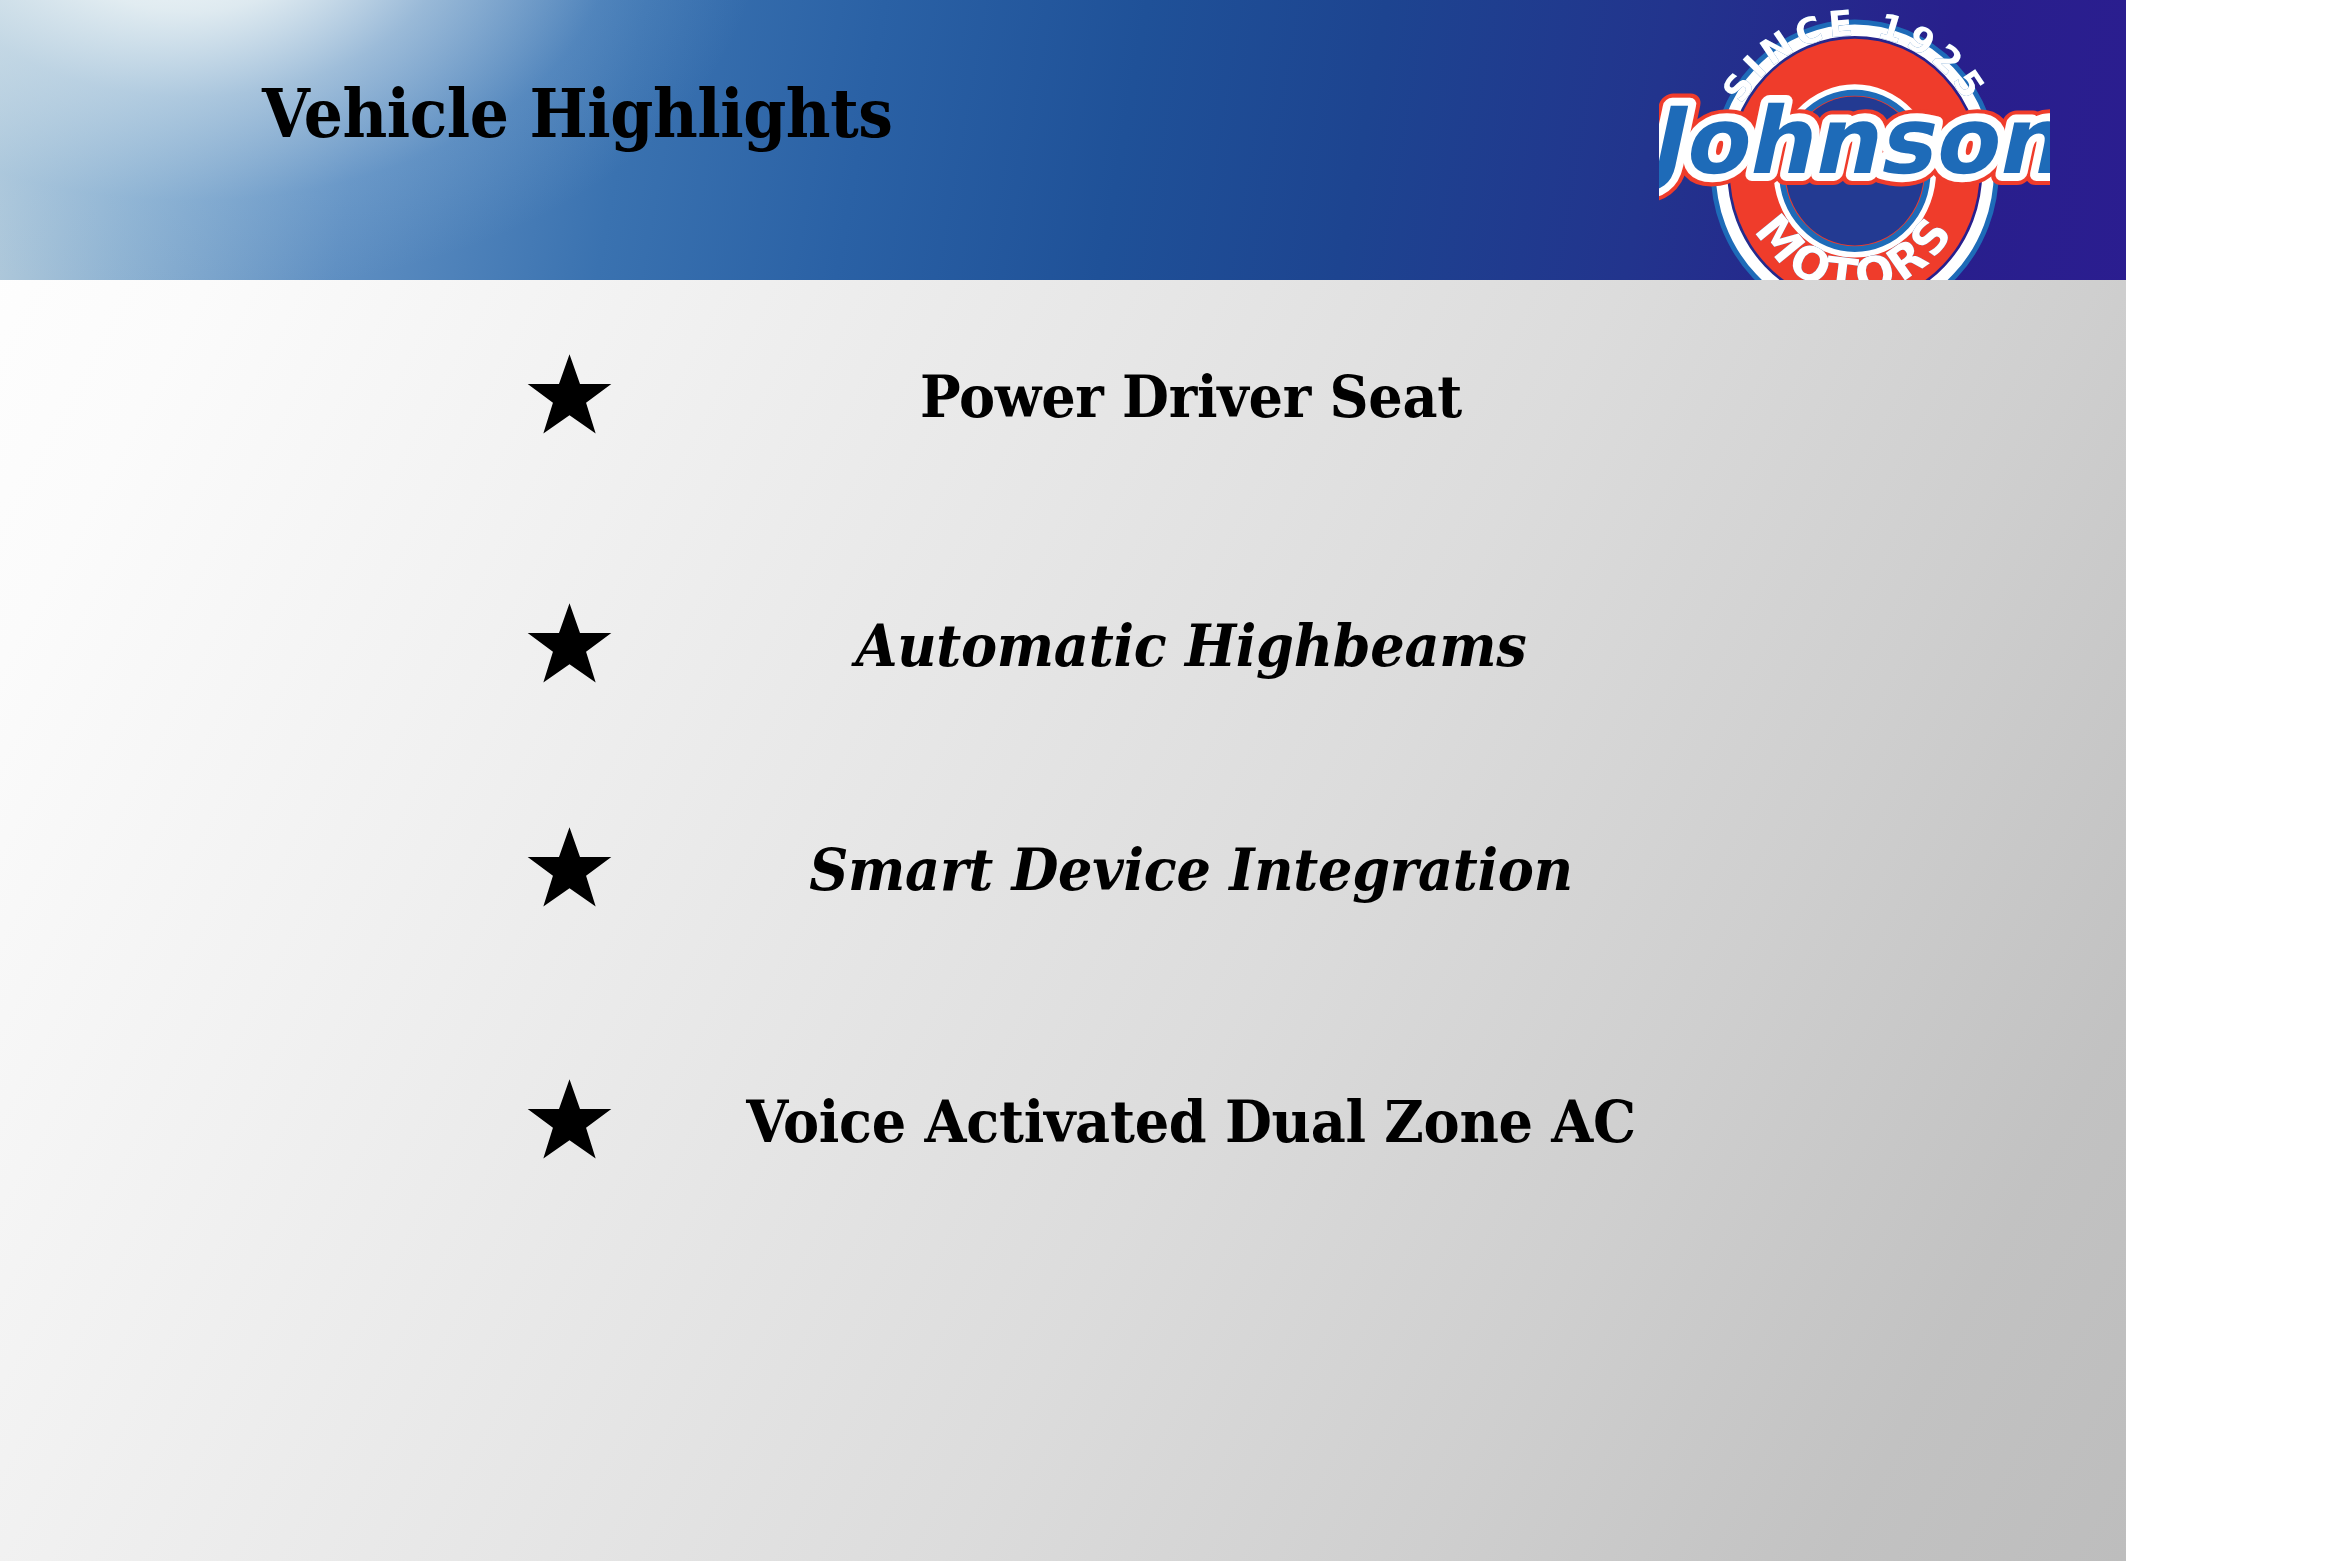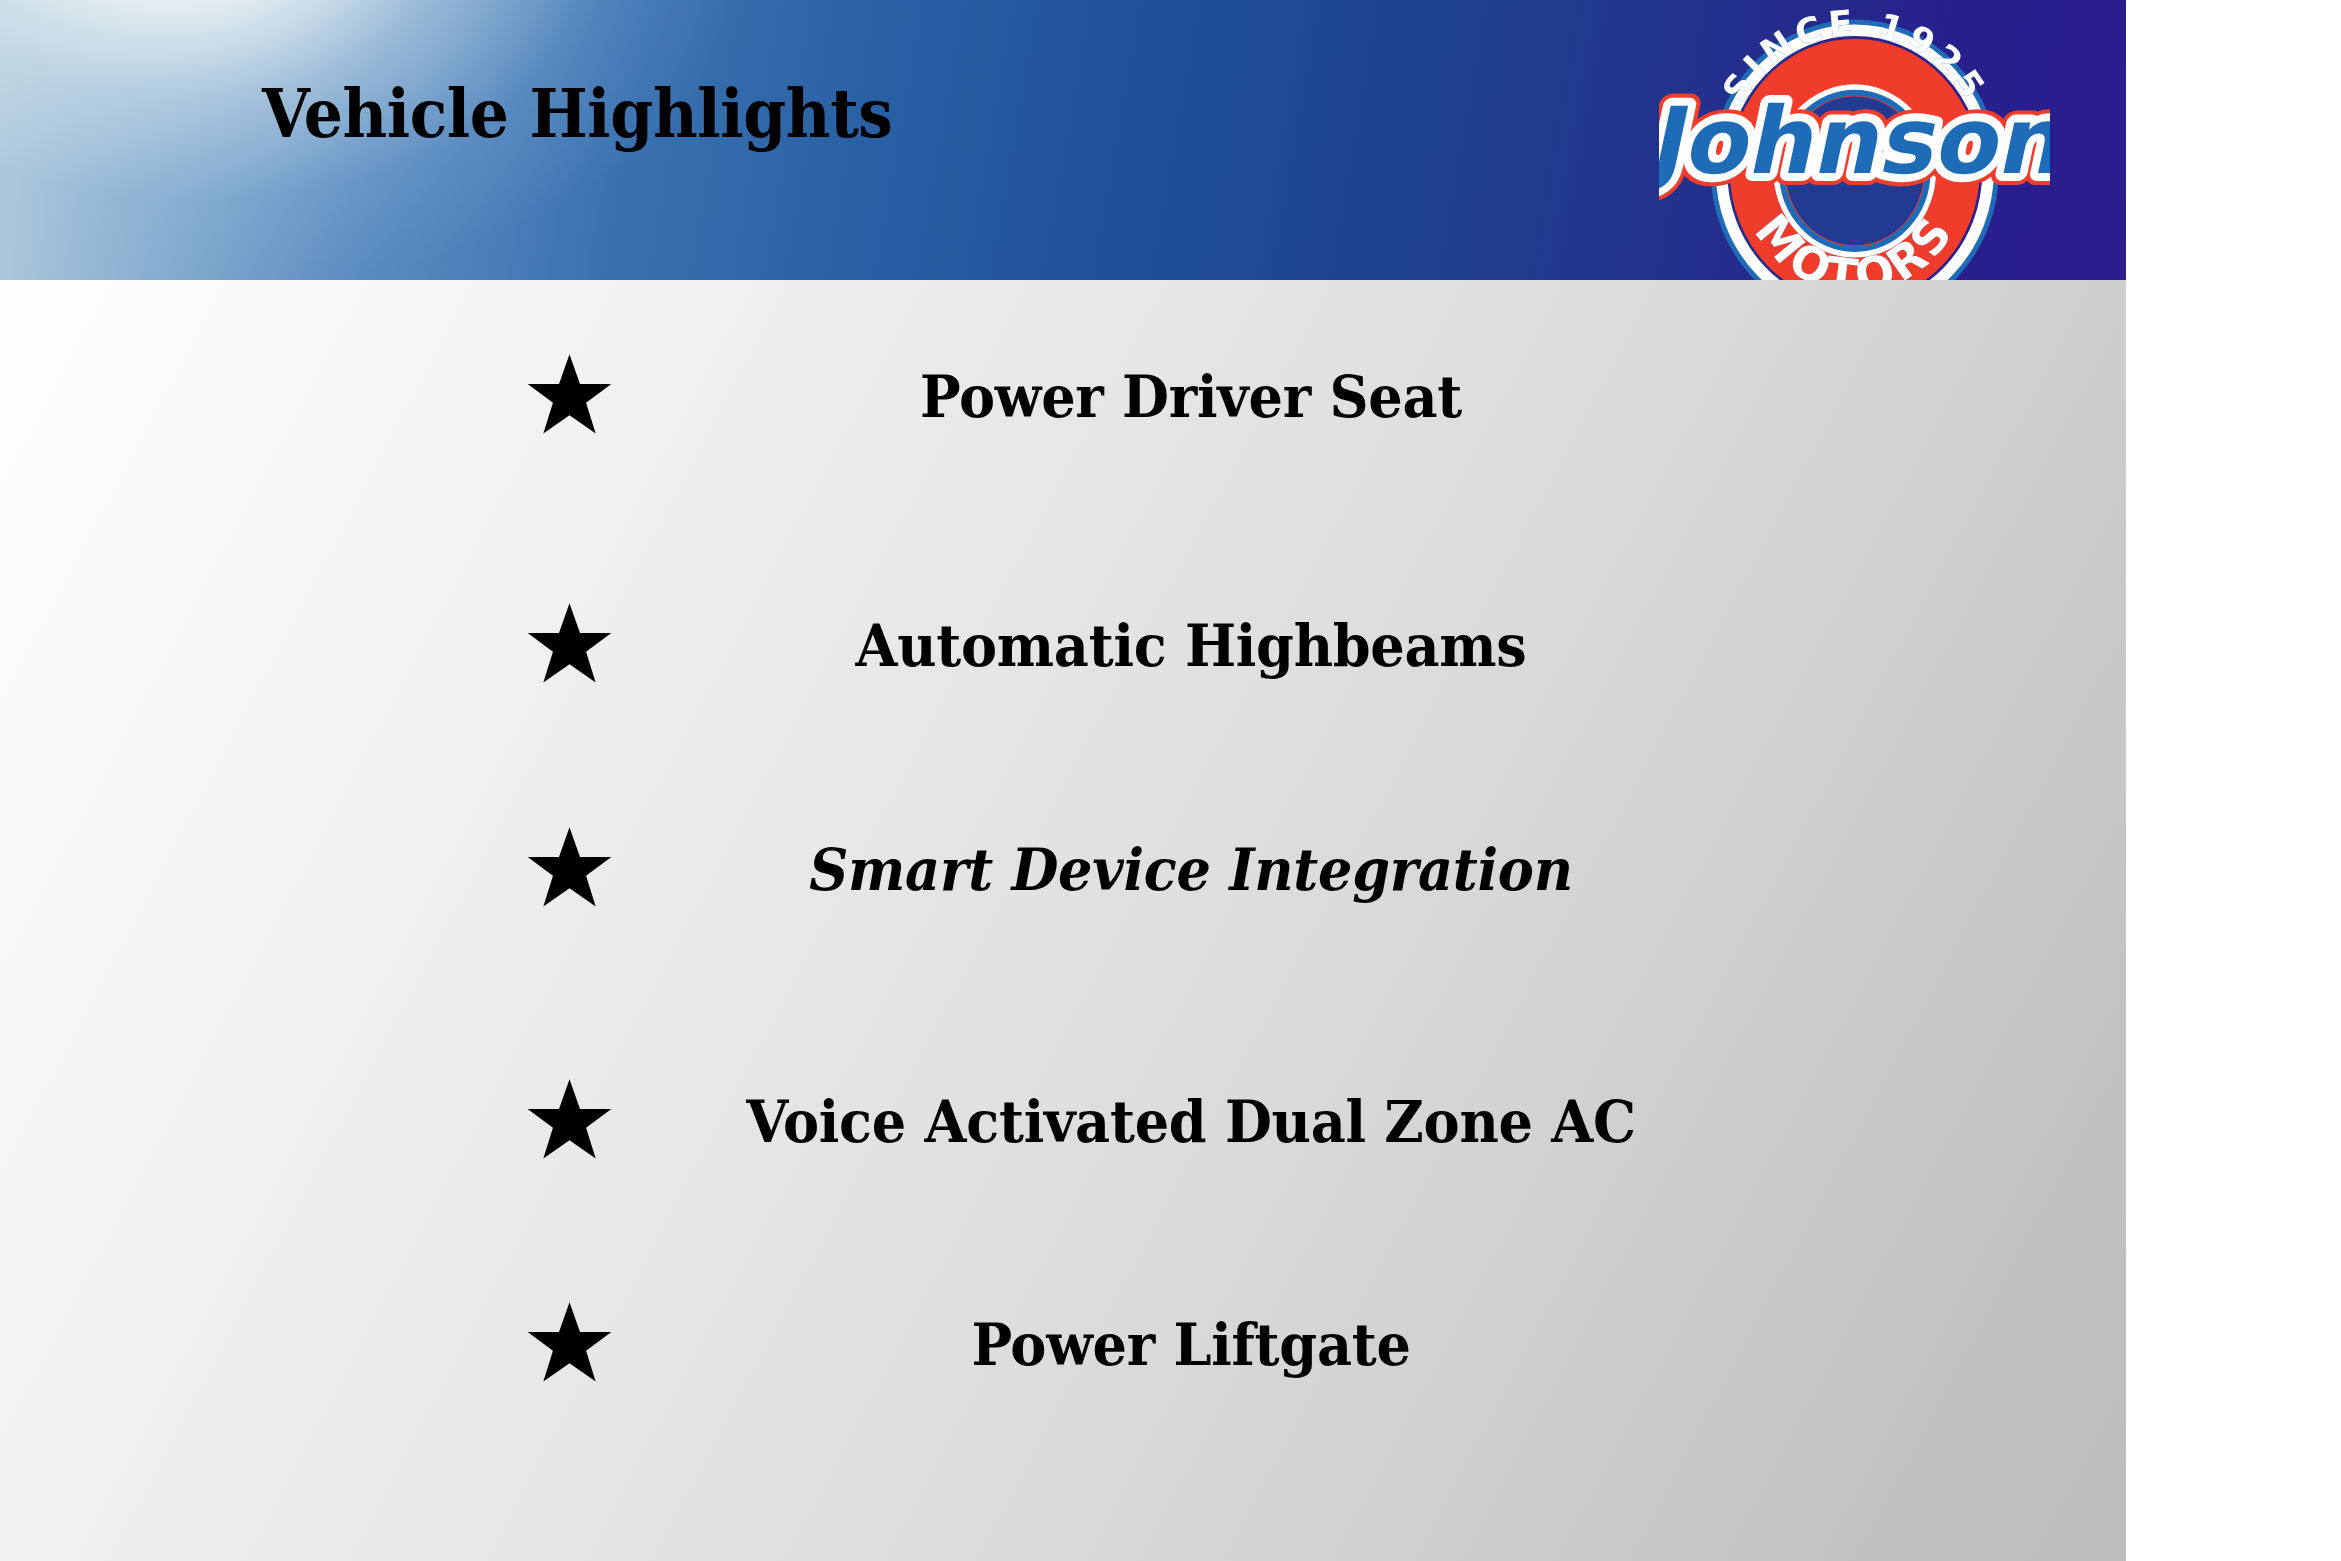--- a/index.html
+++ b/index.html
@@ -113,21 +113,21 @@
     font-size: 57px;
     line-height: 1.22;
     color: #000000;
     letter-spacing: -0.3px;
     transform: scaleX(0.95);
     transform-origin: center center;
   }
 
   
   #row-0 { top: 62px;  height: 94px; }
-  #row-1 { top: 311px;  height: 94px; }
+  #row-1 { top: 311px;  height: 94px; font-style: italic; }
   #row-2 { top: 535px; height: 94px; font-style: italic; }
   #row-3 { top: 750px; height: 168px; padding-left: 45px; }
   #row-4 { top: 1010px; height: 94px; }
 
   .bullet-row .bullet-star { top: 50%; transform: translateY(-50%); }
   .bullet-row .bullet-text { top: 50%; transform: translateY(-50%) scaleX(0.95); }
 </style>
 </head>
 <body>
 
@@ -210,24 +210,16 @@
 
     <div class="bullet-row" id="row-3">
       <span class="bullet-star">
         <svg viewBox="0 0 100 100">
             <polygon fill="#000000" points="50,2 61.8,35.5 97,35.5 68.6,56.5 79.4,91 50,70.5 20.6,91 31.4,56.5 3,35.5 38.2,35.5"></polygon>
           </svg>
       </span>
       <span class="bullet-text">Voice Activated Dual Zone AC</span>
     </div>
 
-    <div class="bullet-row" id="row-4">
-      <span class="bullet-star">
-        <svg viewBox="0 0 100 100">
-            <polygon fill="#000000" points="50,2 61.8,35.5 97,35.5 68.6,56.5 79.4,91 50,70.5 20.6,91 31.4,56.5 3,35.5 38.2,35.5"></polygon>
-          </svg>
-      </span>
-      <span class="bullet-text">Power Liftgate</span>
-    </div>
 
   </div>
 </div>
 
 
 </body></html>

